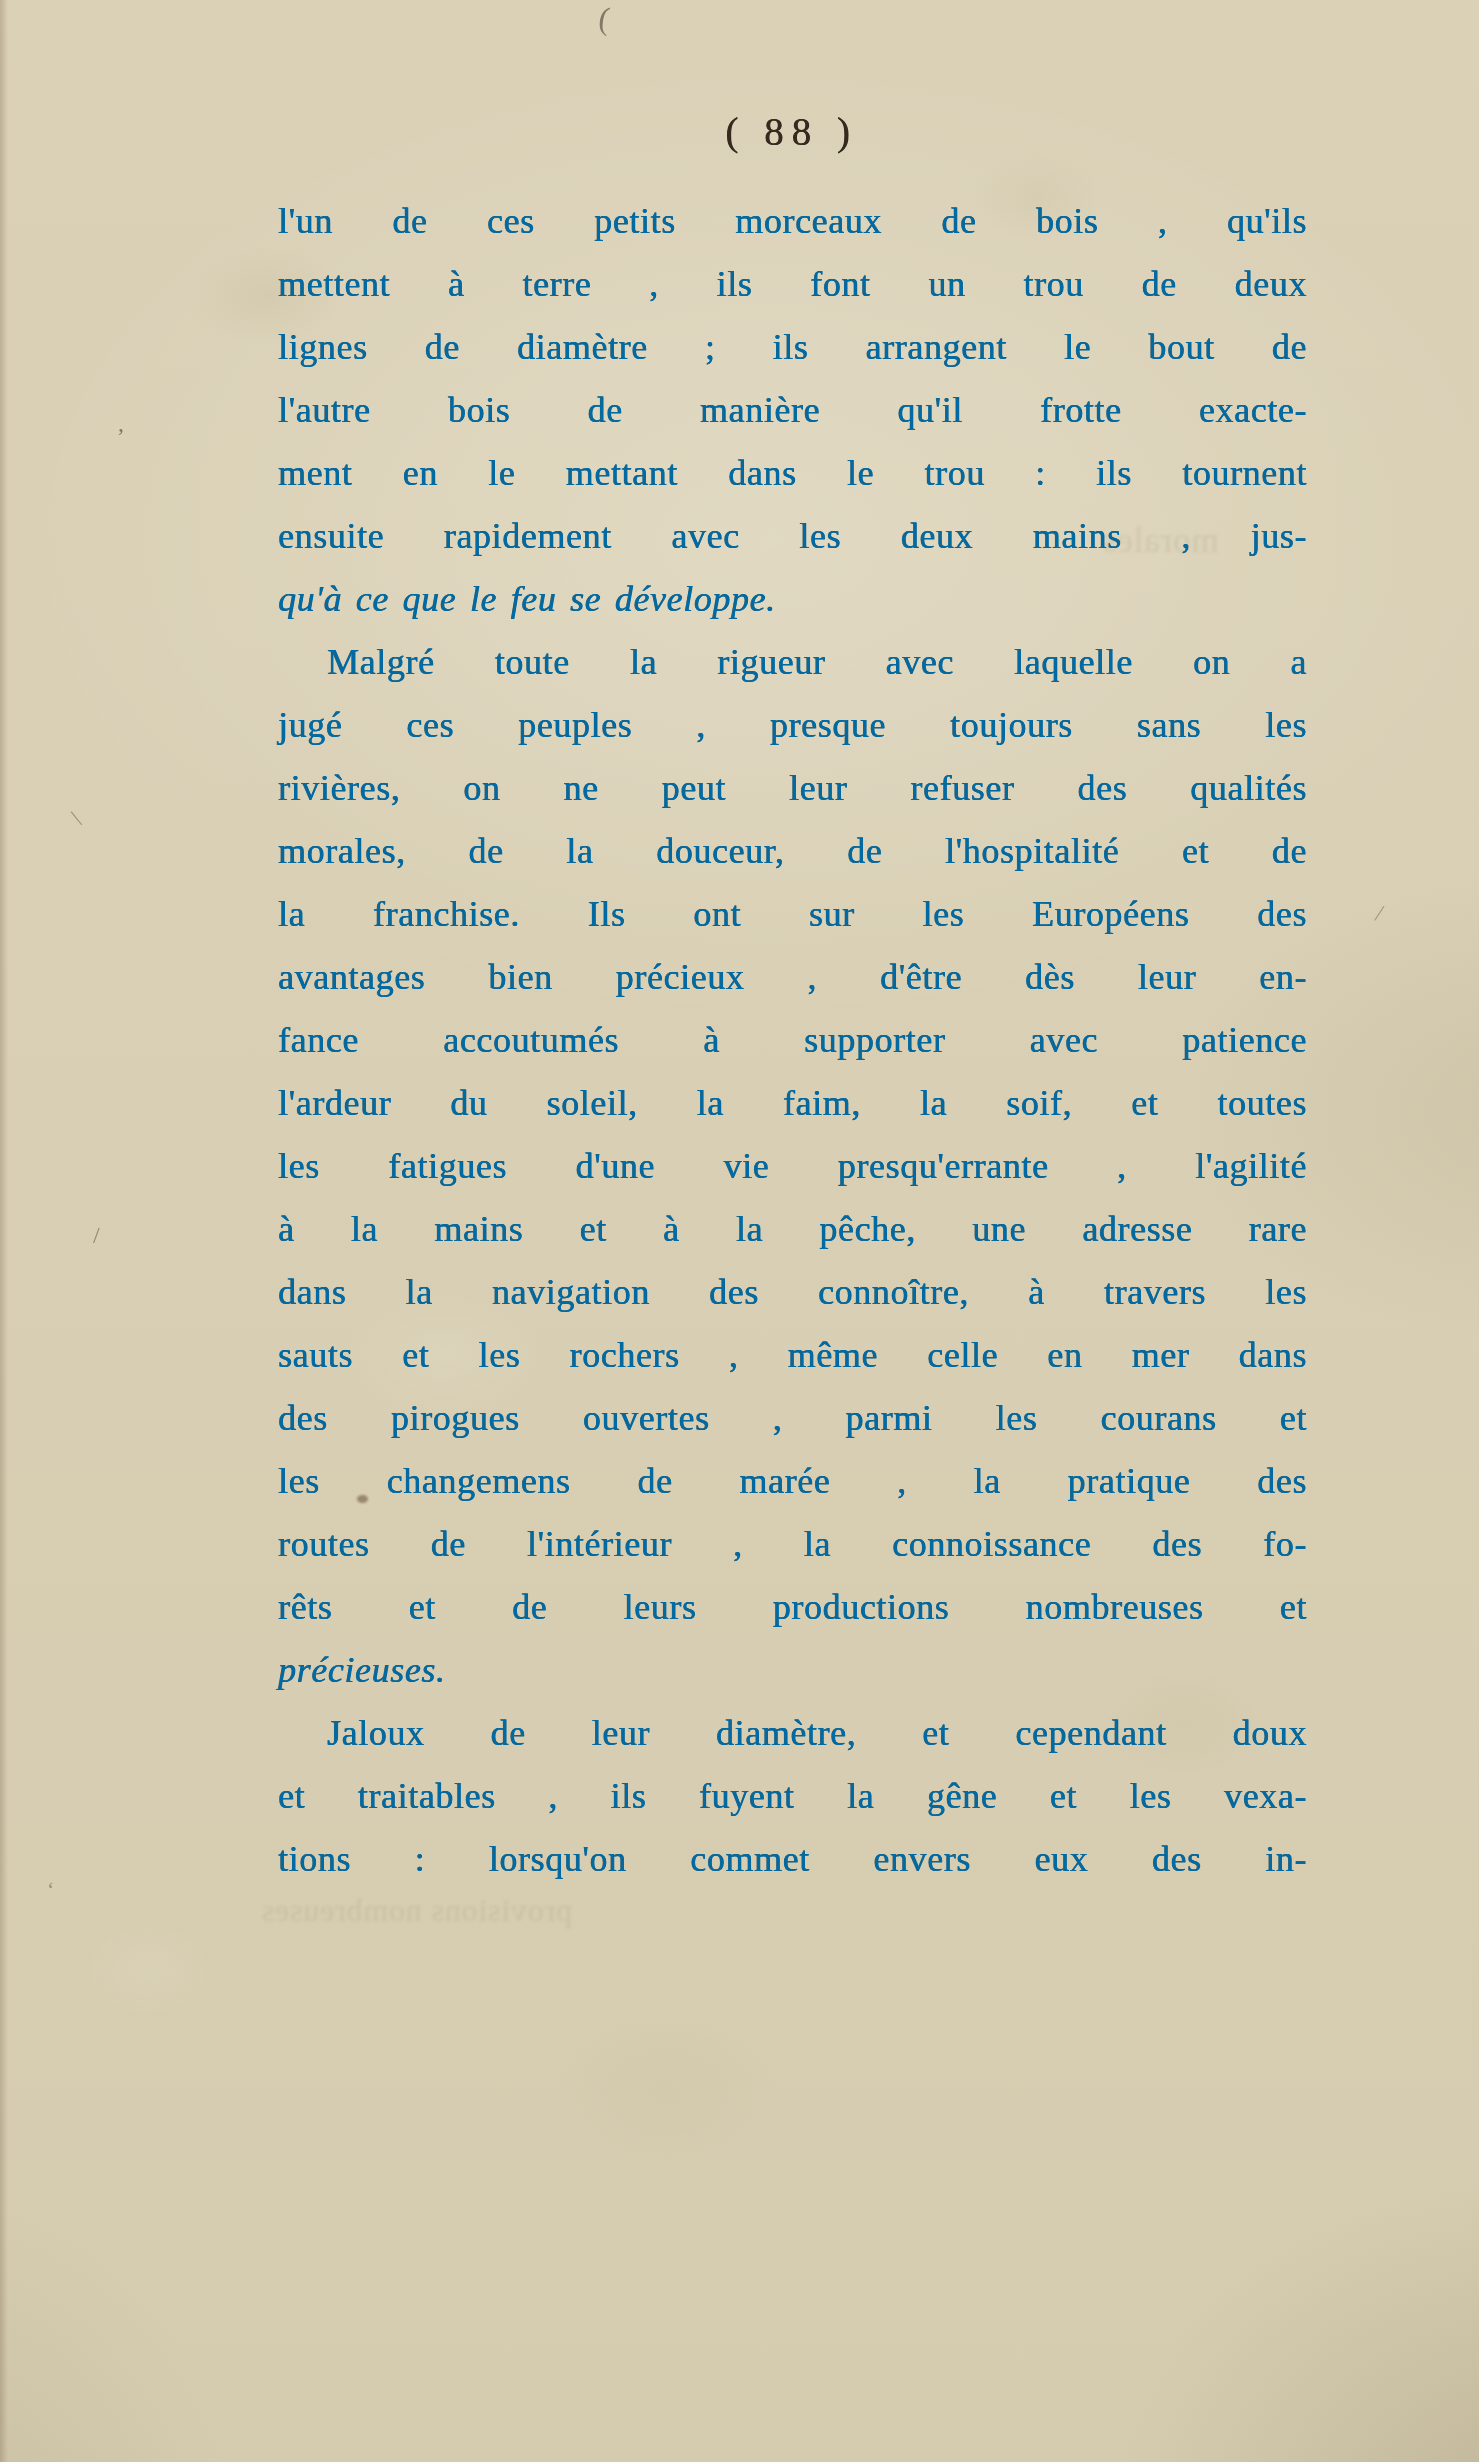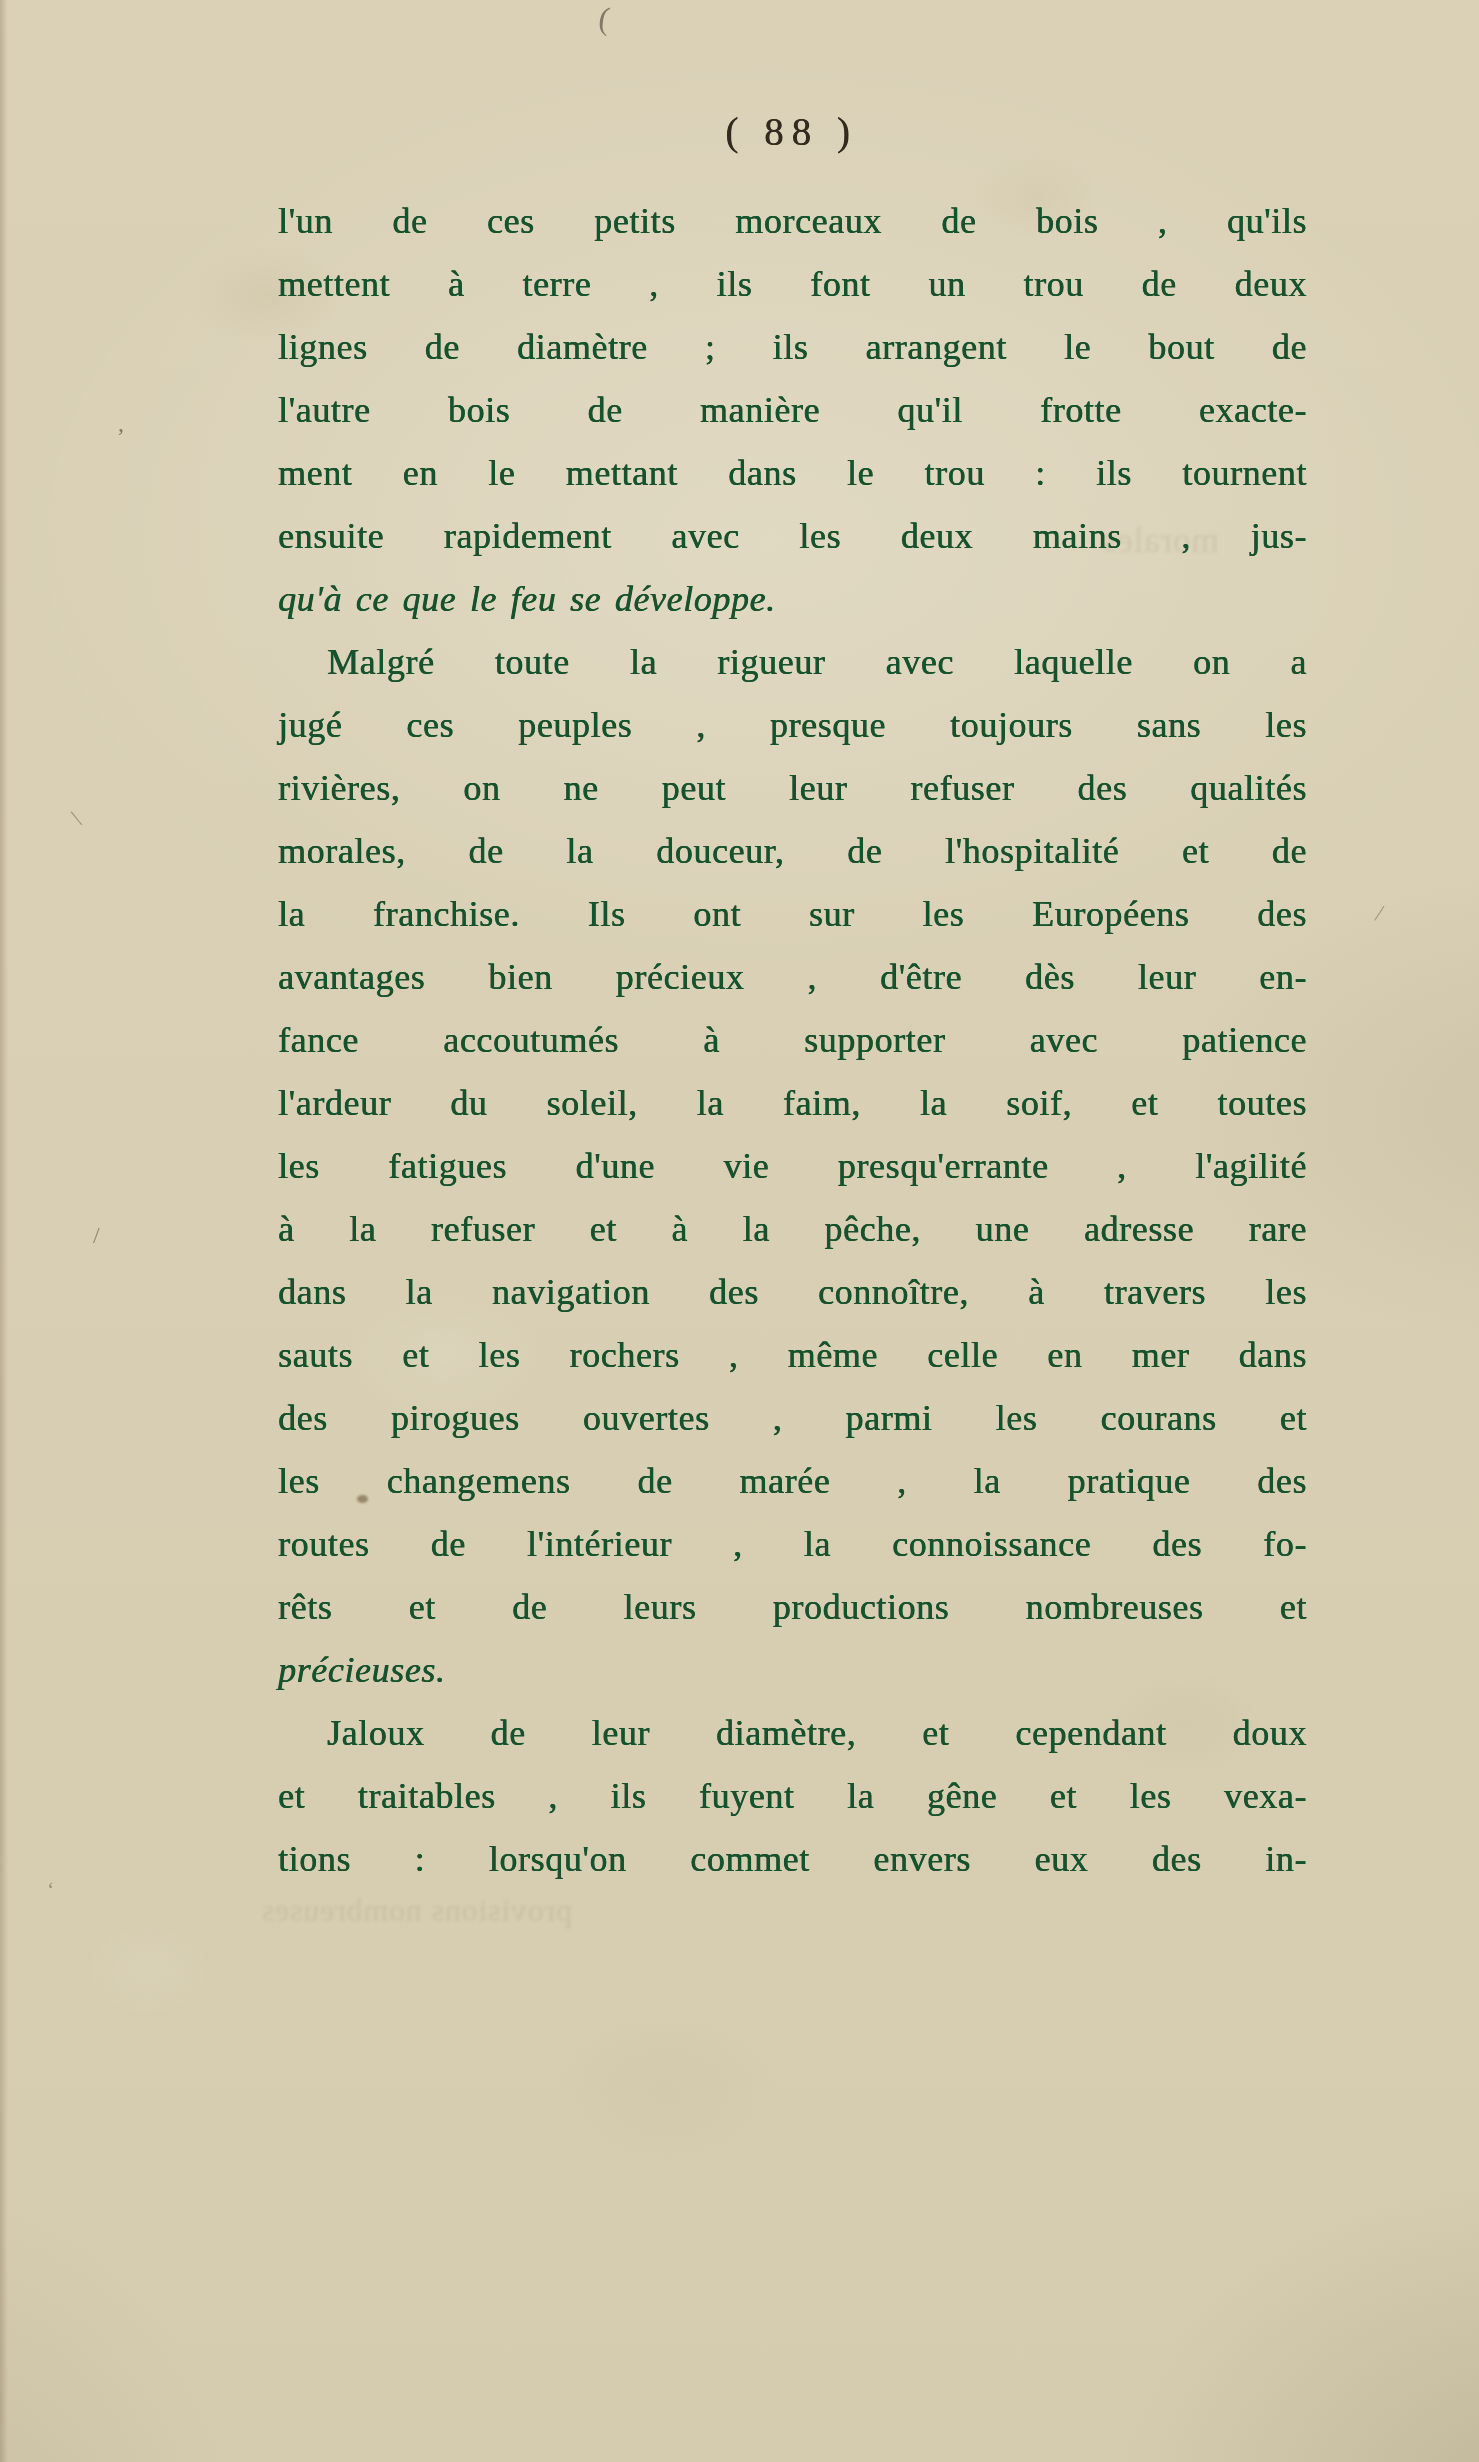--- a/index.html
+++ b/index.html
@@ -57,21 +57,21 @@
     text-shadow: 0.4px 0 0 currentColor;
   }
 
   .text-block {
     position: absolute;
     top: 190px;
     left: 278px;
     width: 1029px;
     font-size: 36px;
     line-height: 63px;
-    color: #14532d;
+    color: #0369a1;
     letter-spacing: 0.6px;
     word-spacing: 4px;
     text-shadow: 0.4px 0 0 currentColor, -0.2px 0 0 rgba(54,43,32,0.55);
   }
   .line {
     text-align: justify;
     text-align-last: justify;
     white-space: normal;
   }
   .line.last {
@@ -120,21 +120,21 @@
     <div class="line last">qu'à ce que le feu se développe.</div>
     <div class="line indent">Malgré toute la rigueur avec laquelle on a</div>
     <div class="line">jugé ces peuples , presque toujours sans les</div>
     <div class="line">rivières, on ne peut leur refuser des qualités</div>
     <div class="line">morales, de la douceur, de l'hospitalité et de</div>
     <div class="line">la franchise. Ils ont sur les Européens des</div>
     <div class="line">avantages bien précieux , d'être dès leur en-</div>
     <div class="line">fance accoutumés à supporter avec patience</div>
     <div class="line">l'ardeur du soleil, la faim, la soif, et toutes</div>
     <div class="line">les fatigues d'une vie presqu'errante , l'agilité</div>
-    <div class="line">à la refuser et à la pêche, une adresse rare</div>
+    <div class="line">à la mains et à la pêche, une adresse rare</div>
     <div class="line">dans la navigation des connoître, à travers les</div>
     <div class="line">sauts et les rochers , même celle en mer dans</div>
     <div class="line">des pirogues ouvertes , parmi les courans et</div>
     <div class="line">les changemens de marée , la pratique des</div>
     <div class="line">routes de l'intérieur , la connoissance des fo-</div>
     <div class="line">rêts et de leurs productions nombreuses et</div>
     <div class="line last">précieuses.</div>
     <div class="line indent">Jaloux de leur diamètre, et cependant doux</div>
     <div class="line">et traitables , ils fuyent la gêne et les vexa-</div>
     <div class="line">tions : lorsqu'on commet envers eux des in-</div>

